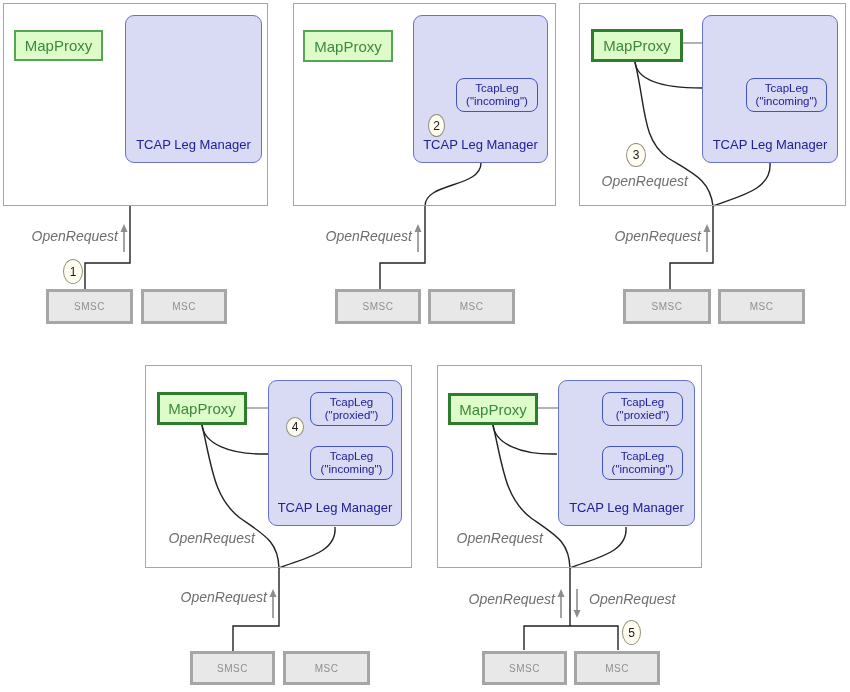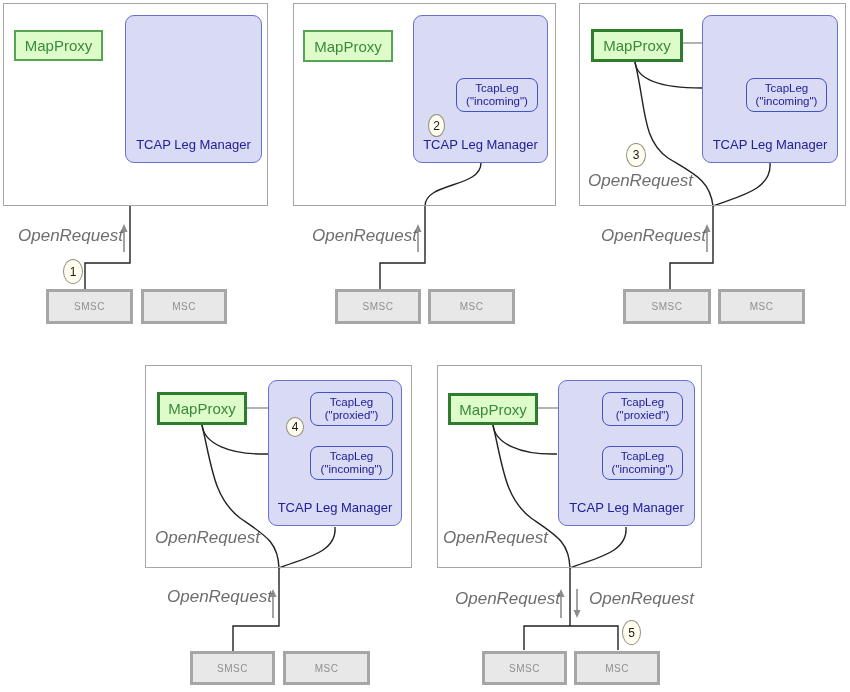--- a/index.html
+++ b/index.html
@@ -34,21 +34,21 @@
     color:var(--navy_text);font-size:11.5px;line-height:13px;
     display:flex;flex-direction:column;align-items:center;justify-content:center;text-align:center;
   }
   .node{
     position:absolute;box-sizing:border-box;
     background:var(--gray_box_fill);border:3px solid var(--gray_box_border);
     color:var(--gray_box_text);font-size:10px;letter-spacing:.5px;
     display:flex;align-items:center;justify-content:center;
   }
   .lbl{
-    position:absolute;font-style:italic;font-size:17px;color:var(--label_text);
+    position:absolute;font-style:italic;font-size:14px;color:var(--label_text);
     height:16px;line-height:16px;
   }
   .lbl.r{text-align:right;}
   .lbl.l{text-align:left;}
   .badge{
     position:absolute;box-sizing:border-box;border-radius:50%;
     background:var(--badge_fill);border:1px solid var(--badge_border);
     color:#1a1a1a;font-size:12px;
     display:flex;align-items:center;justify-content:center;
   }

